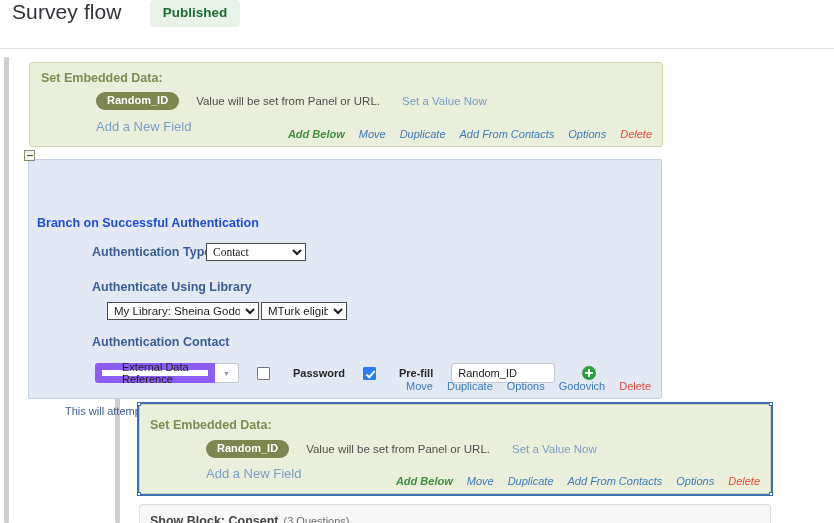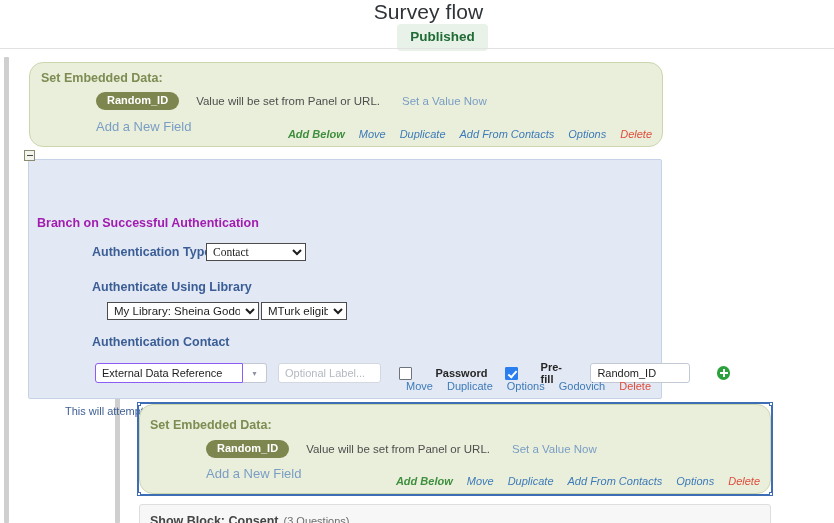--- a/index.html
+++ b/index.html
@@ -13,24 +13,23 @@
     font-family: "Liberation Sans", sans-serif;
     overflow: hidden;
     position: relative;
     color: #2b2b2b;
   }
 
   
   .header {
     height: 48px;
     display: flex;
-    align-items: center;
-    padding-left: 23px;
-    box-sizing: border-box;
-    flex-direction: column;
+    align-items: flex-start;
+    padding-left: 12px;
+    box-sizing: border-box;
   }
   .page-title {
     font-size: 21px;
     color: #2f3237;
     letter-spacing: 0.1px;
   }
   .status-badge {
     margin-left: 28px;
     background: #e8f2e8;
     color: #1f6b35;
@@ -64,21 +63,21 @@
     border-radius: 1px;
   }
   .gutter-root { left: 4px; top: 8px; height: 466px; }
   .gutter-nested { left: 115px; top: 344px; height: 130px; }
 
   
   .ed-block {
     position: absolute;
     background: #eaefdb;
     border: 1px solid #ccd6ad;
-    border-radius: 14px;
+    border-radius: 3px;
     box-sizing: border-box;
   }
   .ed-title {
     position: absolute;
     left: 11px;
     top: 8px;
     font-size: 12.5px;
     font-weight: bold;
     color: #7d8c52;
   }
@@ -191,21 +190,21 @@
     width: 6px;
     height: 1px;
     background: #4a4a3c;
   }
   .branch-title {
     position: absolute;
     left: 8px;
     top: 56px;
     font-size: 12.5px;
     font-weight: bold;
-    color: #a21caf;
+    color: #1d4ed8;
   }
   .branch-label {
     position: absolute;
     font-size: 12.5px;
     font-weight: bold;
     color: #3a5d96;
   }
   #auth-type-label { left: 63px; top: 85px; }
   #auth-using-label { left: 63px; top: 120px; }
   #auth-fields-label { left: 63px; top: 175px; }
@@ -234,30 +233,30 @@
     display: flex;
     align-items: center;
     height: 20px;
   }
   .edr-combo {
     display: flex;
     align-items: center;
     height: 20px;
   }
   .edr-text {
-    width: 148px;
+    width: 120px;
     height: 20px;
     background: #ffffff;
-    border: 1px solid #8b5cf6;
+    border: 7px solid #8b5cf6;
     border-radius: 3px 0 0 3px;
     font-size: 11px;
     color: #1d1d1d;
     display: flex;
     align-items: center;
-    padding-left: 6px;
+    padding-left: 20px;
     box-sizing: border-box;
   }
   .edr-arrow {
     width: 24px;
     height: 20px;
     background: #ffffff;
     border: 1px solid #c3c9d4;
     border-left: none;
     border-radius: 0 3px 3px 0;
     display: flex;
@@ -442,21 +441,20 @@
       <option>MTurk eligibility</option>
     </select>
 
     <div class="branch-label" id="auth-fields-label">Authentication Contact</div>
 
     <div class="field-row">
       <div class="edr-combo">
         <div class="edr-text">External Data Reference</div>
         <div class="edr-arrow">▾</div>
       </div>
-      <div class="optional-label">Optional Label...</div>
 
       <div class="cb-group">
         <div class="cb-box"></div>
         <div class="cb-label">Password</div>
       </div>
 
       <div class="cb-group">
         <div class="cb-box checked"></div>
         <div class="cb-label">Pre-fill</div>
       </div>

